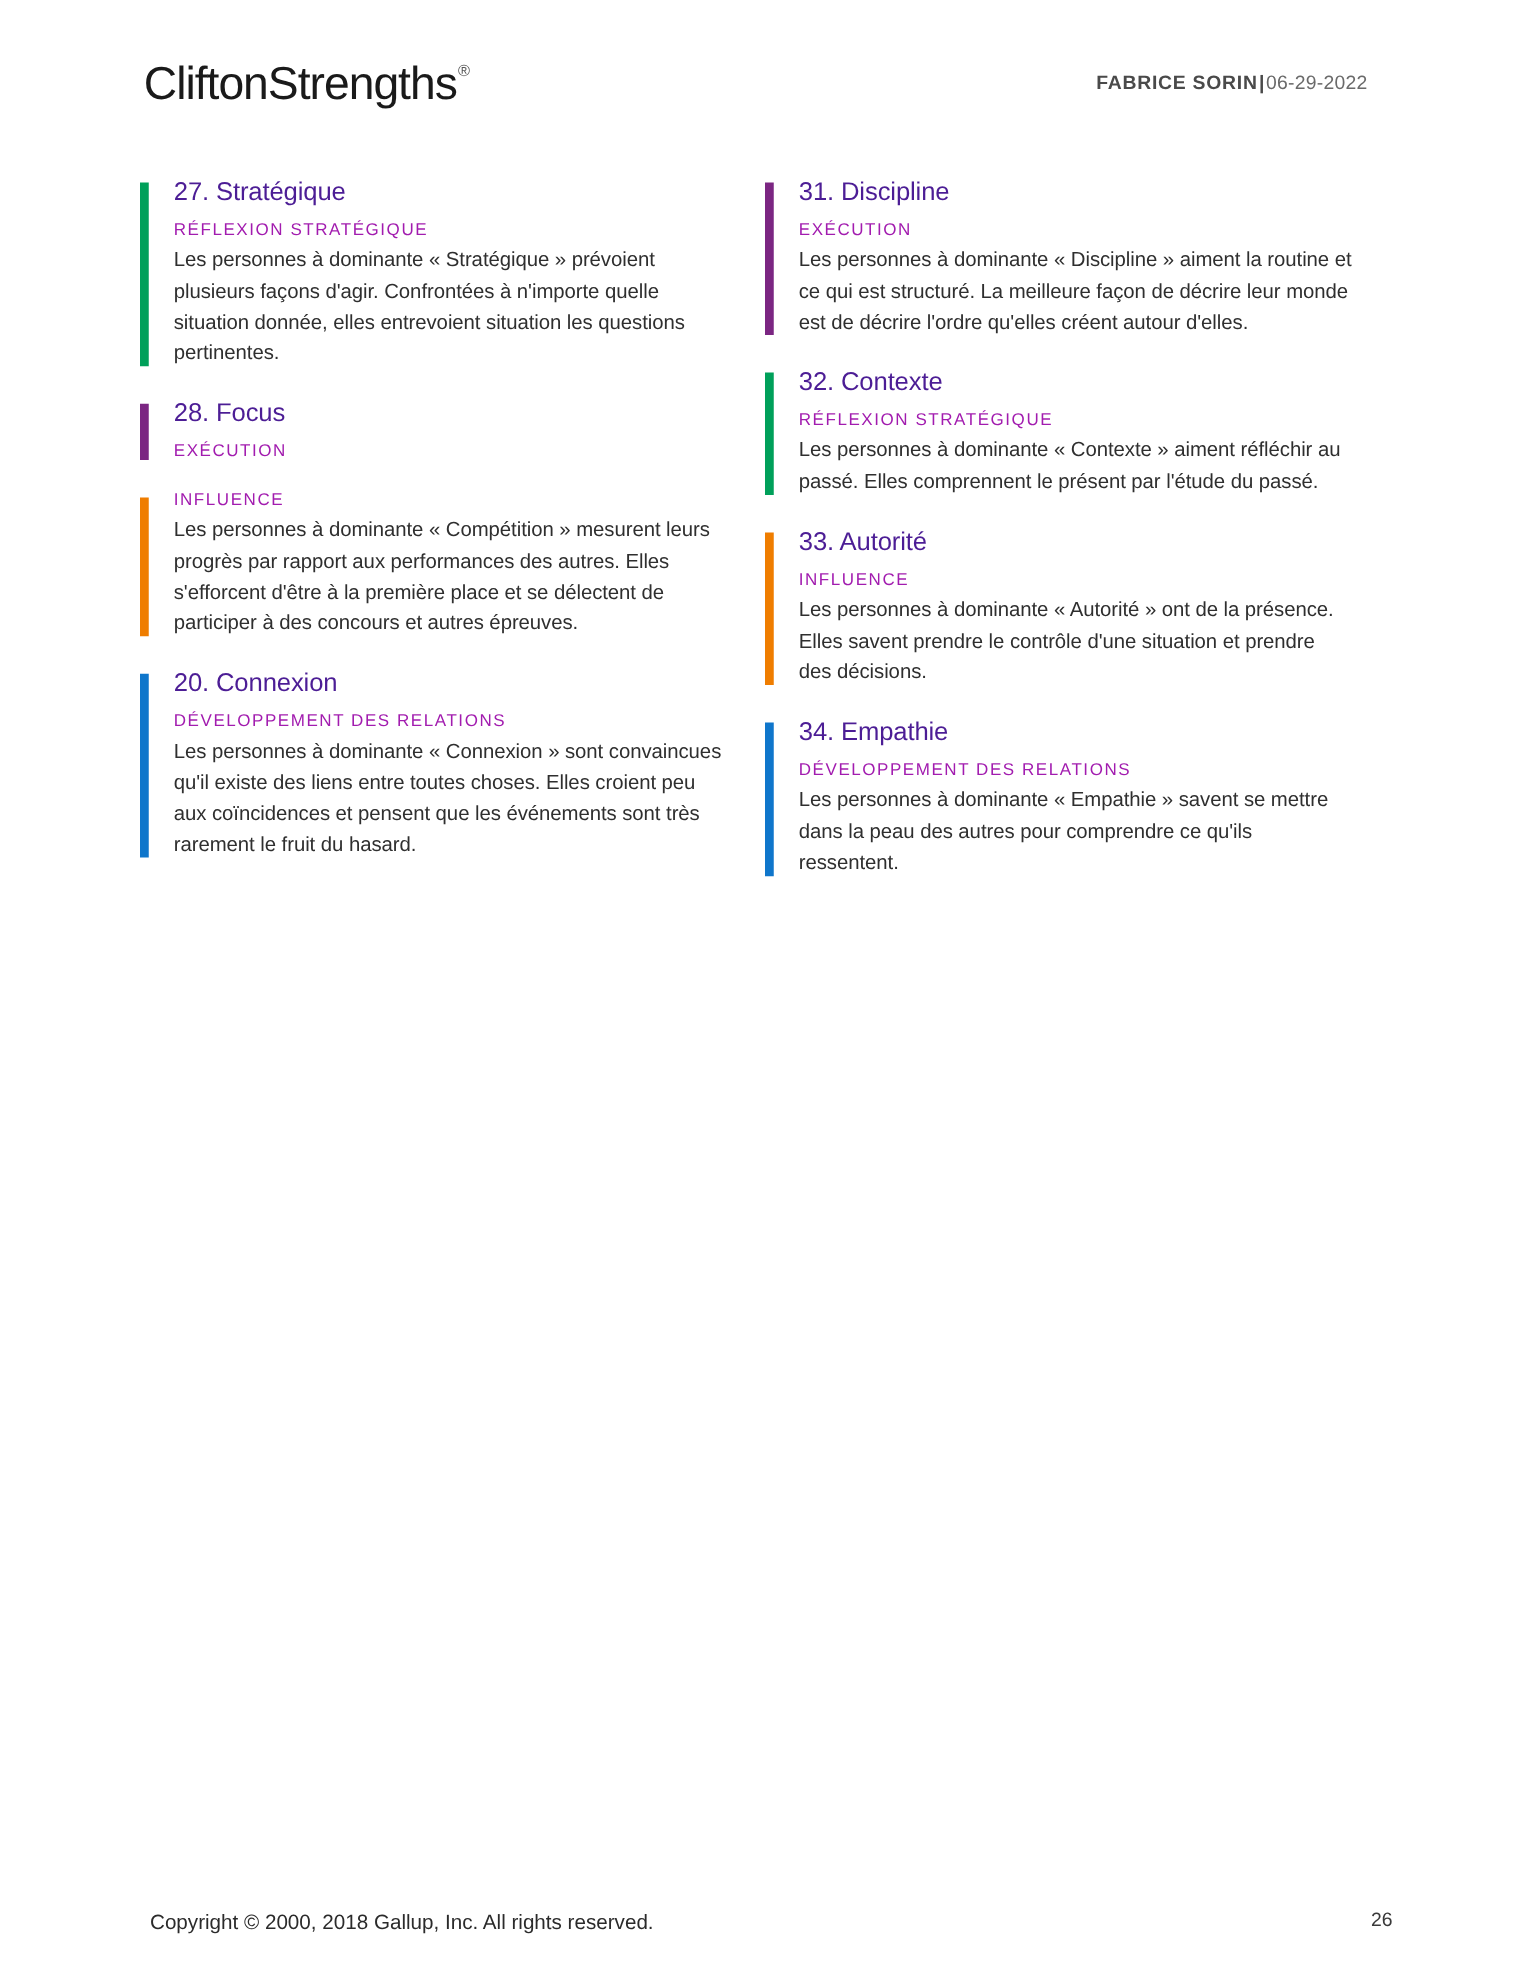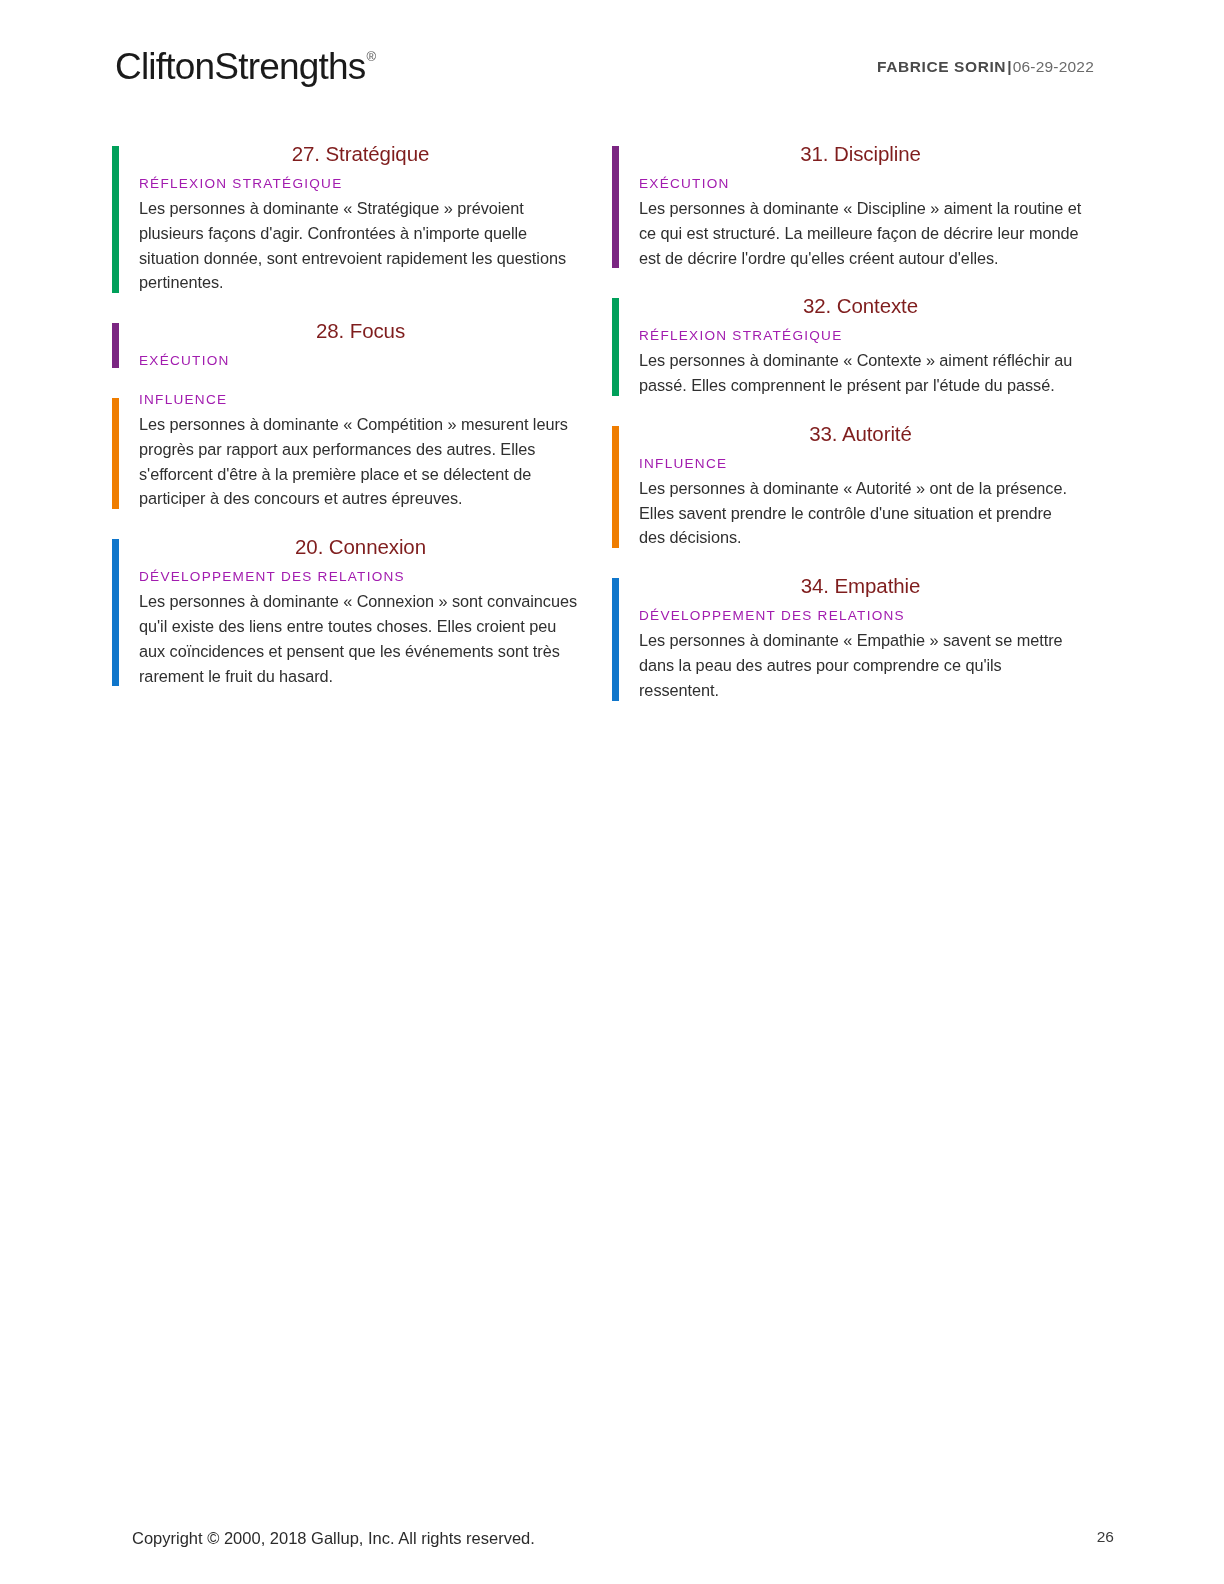--- a/index.html
+++ b/index.html
@@ -99,25 +99,24 @@
     position: absolute;
     left: 0;
     top: 6px;
     bottom: 2px;
     width: 7px;
     border-radius: 0;
   }
   .theme-title {
     font-size: 20.5px;
     font-weight: 400;
-    color: #7f1d1d;
+    color: #4c1d95;
     line-height: 1.32;
     margin: 0 0 9px 0;
     letter-spacing: -0.1px;
-    text-align: center;
   }
   .theme-domain {
     font-size: 13.6px;
     color: #a21caf;
     letter-spacing: 1.25px;
     margin: 0 0 3px 0;
     line-height: 1.25;
     text-transform: uppercase;
   }
   .theme-desc {
@@ -131,21 +130,21 @@
   
   .footer {
     position: absolute;
     left: 0;
     bottom: 0;
     width: 1224px;
     height: 90px;
   }
   .footer-copy {
     position: absolute;
-    left: 132px;
+    left: 120px;
     bottom: 36px;
     font-size: 16.5px;
     color: #2b2b2b;
     white-space: nowrap;
   }
   .footer-page {
     position: absolute;
     right: 110px;
     bottom: 38px;
     font-size: 15.5px;
@@ -161,21 +160,21 @@
     <div class="logo"><span>CliftonStrengths</span><span class="reg">®</span></div>
     <div class="header-meta"><span class="name">FABRICE SORIN</span><span class="sep">|</span><span class="date">06-29-2022</span></div>
   </div>
 
   <div class="columns">
     <div class="col col-left" id="col-left">
         <div class="theme">
           <div class="bar" style="background: rgb(0, 160, 90);"></div>
           <div class="theme-title">27. Stratégique</div>
           <div class="theme-domain">RÉFLEXION STRATÉGIQUE</div>
-          <div class="theme-desc">Les personnes à dominante « Stratégique » prévoient plusieurs façons d'agir. Confrontées à n'importe quelle situation donnée, sont entrevoient rapidement les questions pertinentes.</div>
+          <div class="theme-desc">Les personnes à dominante « Stratégique » prévoient plusieurs façons d'agir. Confrontées à n'importe quelle situation donnée, elles entrevoient situation les questions pertinentes.</div>
         </div>
         <div class="theme">
           <div class="bar" style="background: rgb(123, 38, 130);"></div>
           <div class="theme-title">28. Focus</div>
           <div class="theme-domain">EXÉCUTION</div>
         </div>
         <div class="theme">
           <div class="bar" style="background: rgb(239, 125, 0);"></div>
           <div class="theme-domain">INFLUENCE</div>
           <div class="theme-desc">Les personnes à dominante « Compétition » mesurent leurs progrès par rapport aux performances des autres. Elles s'efforcent d'être à la première place et se délectent de participer à des concours et autres épreuves.</div>

